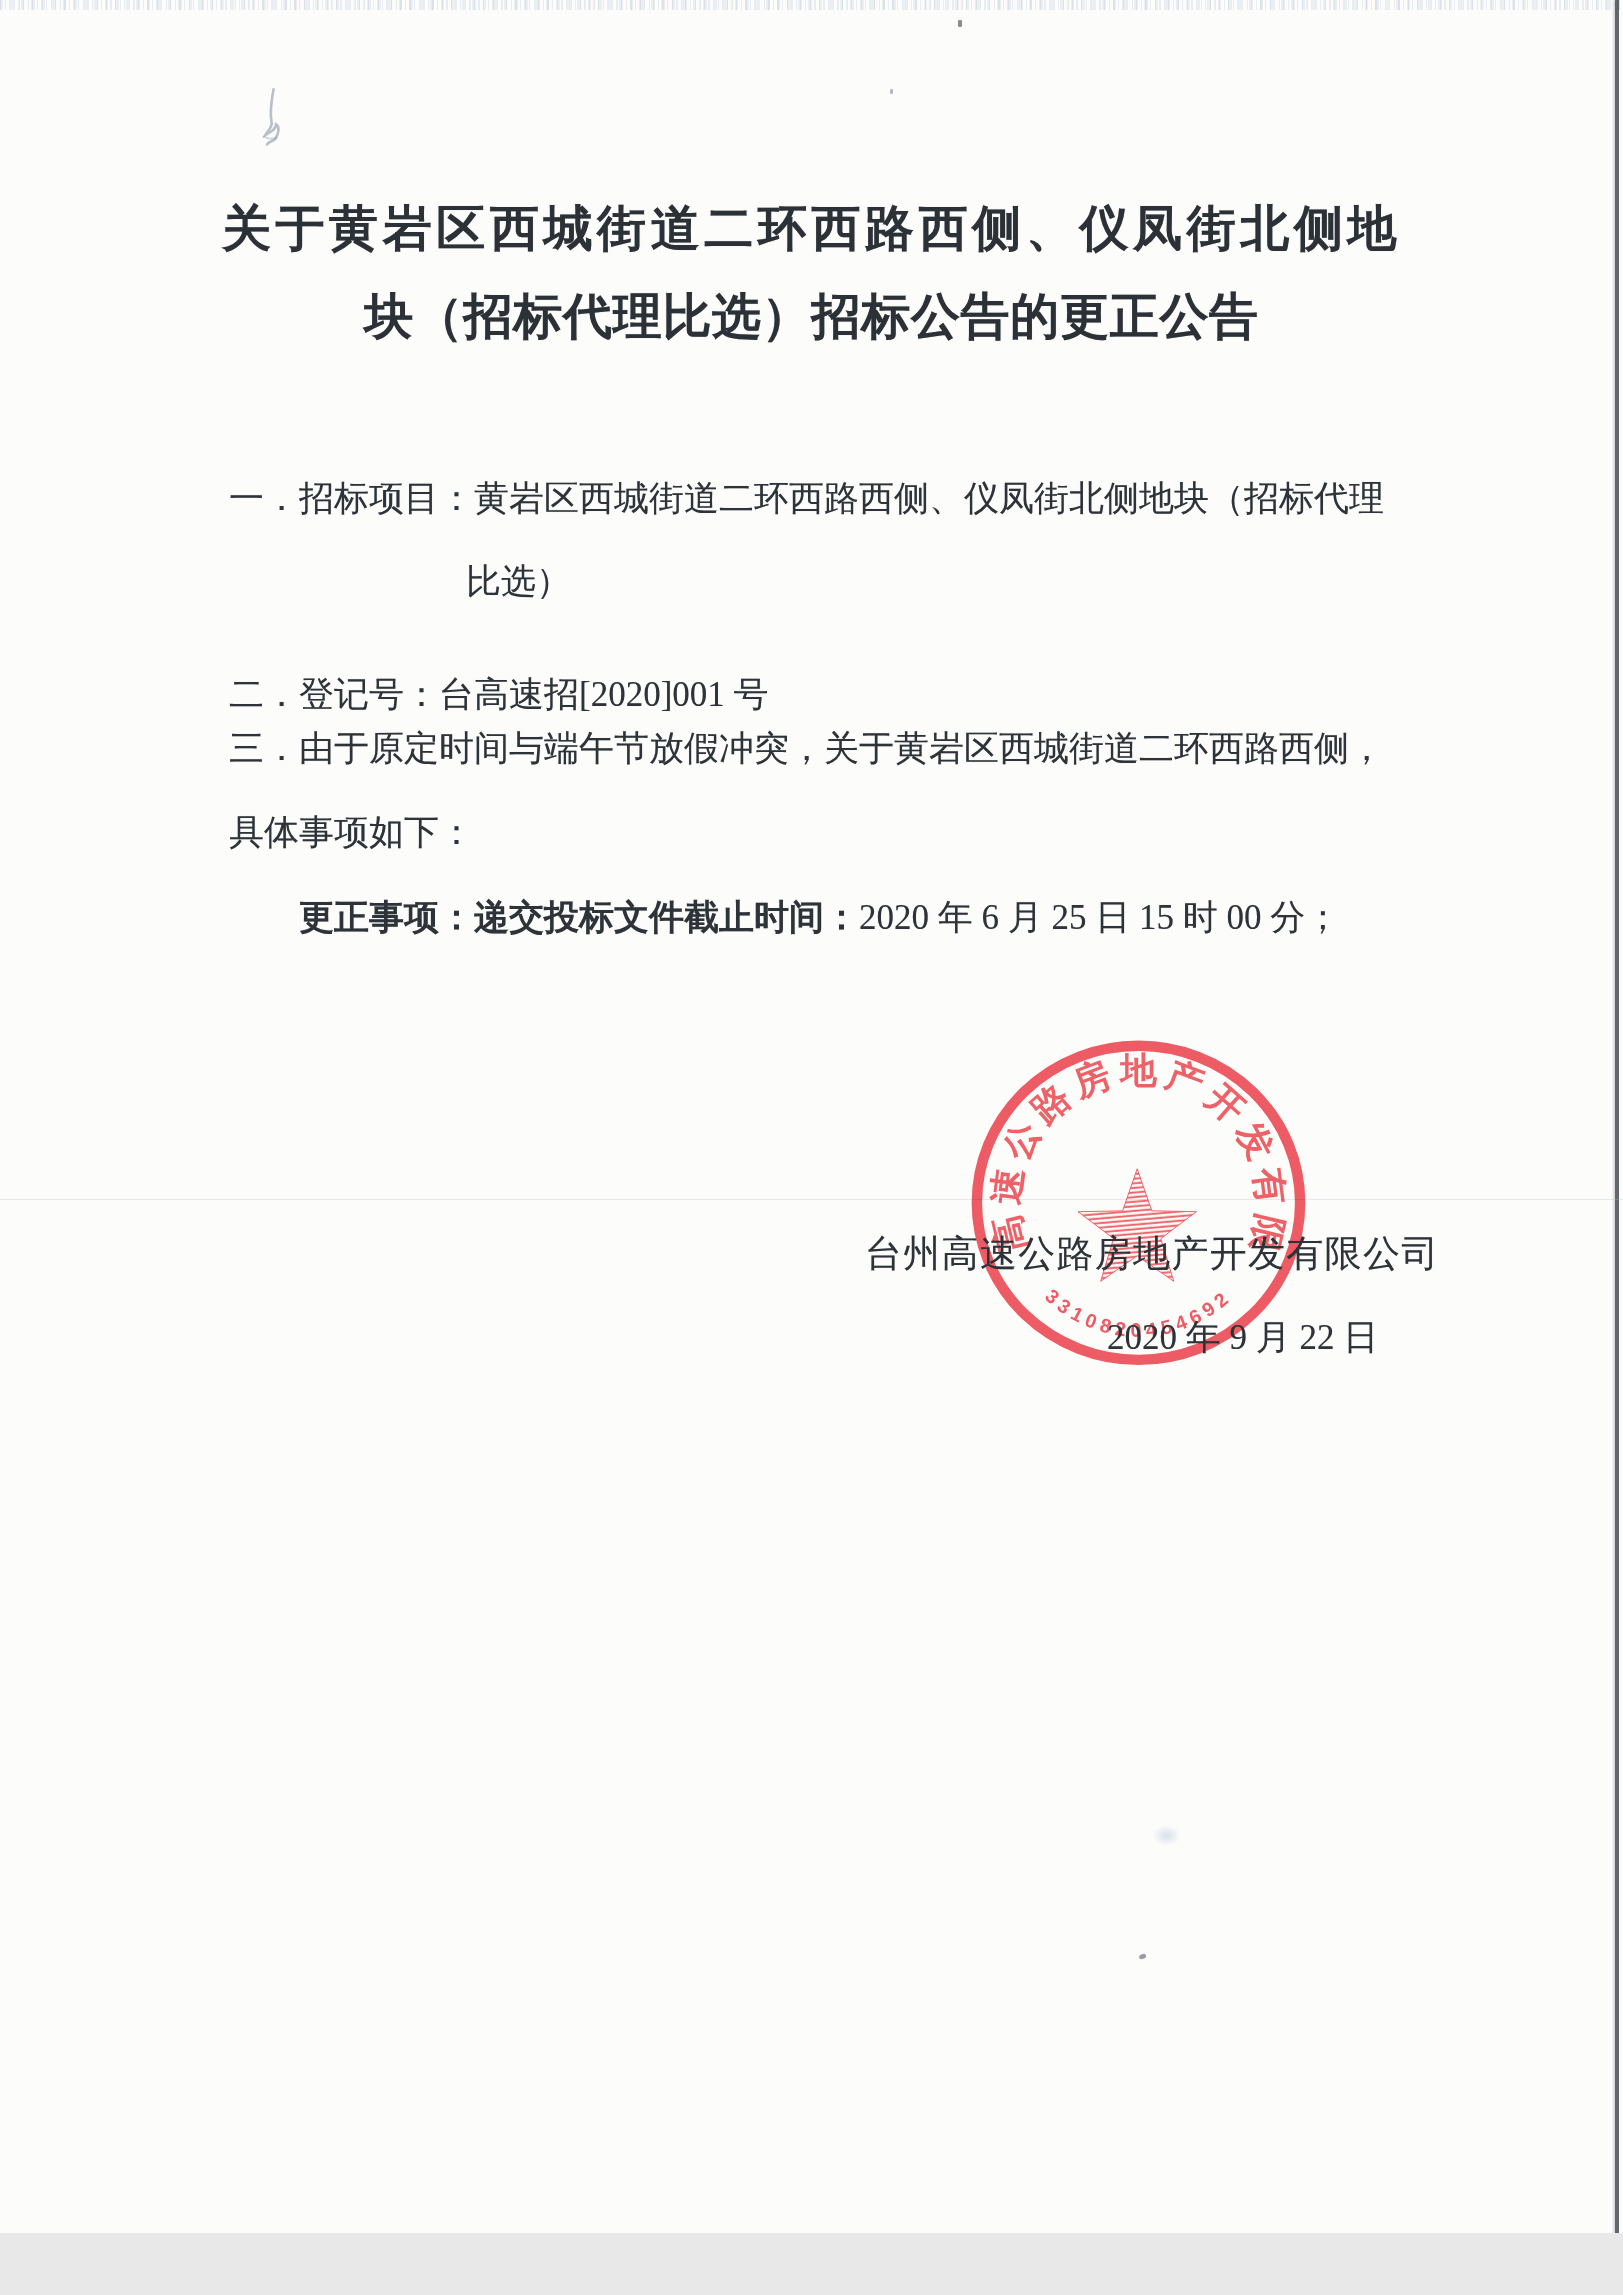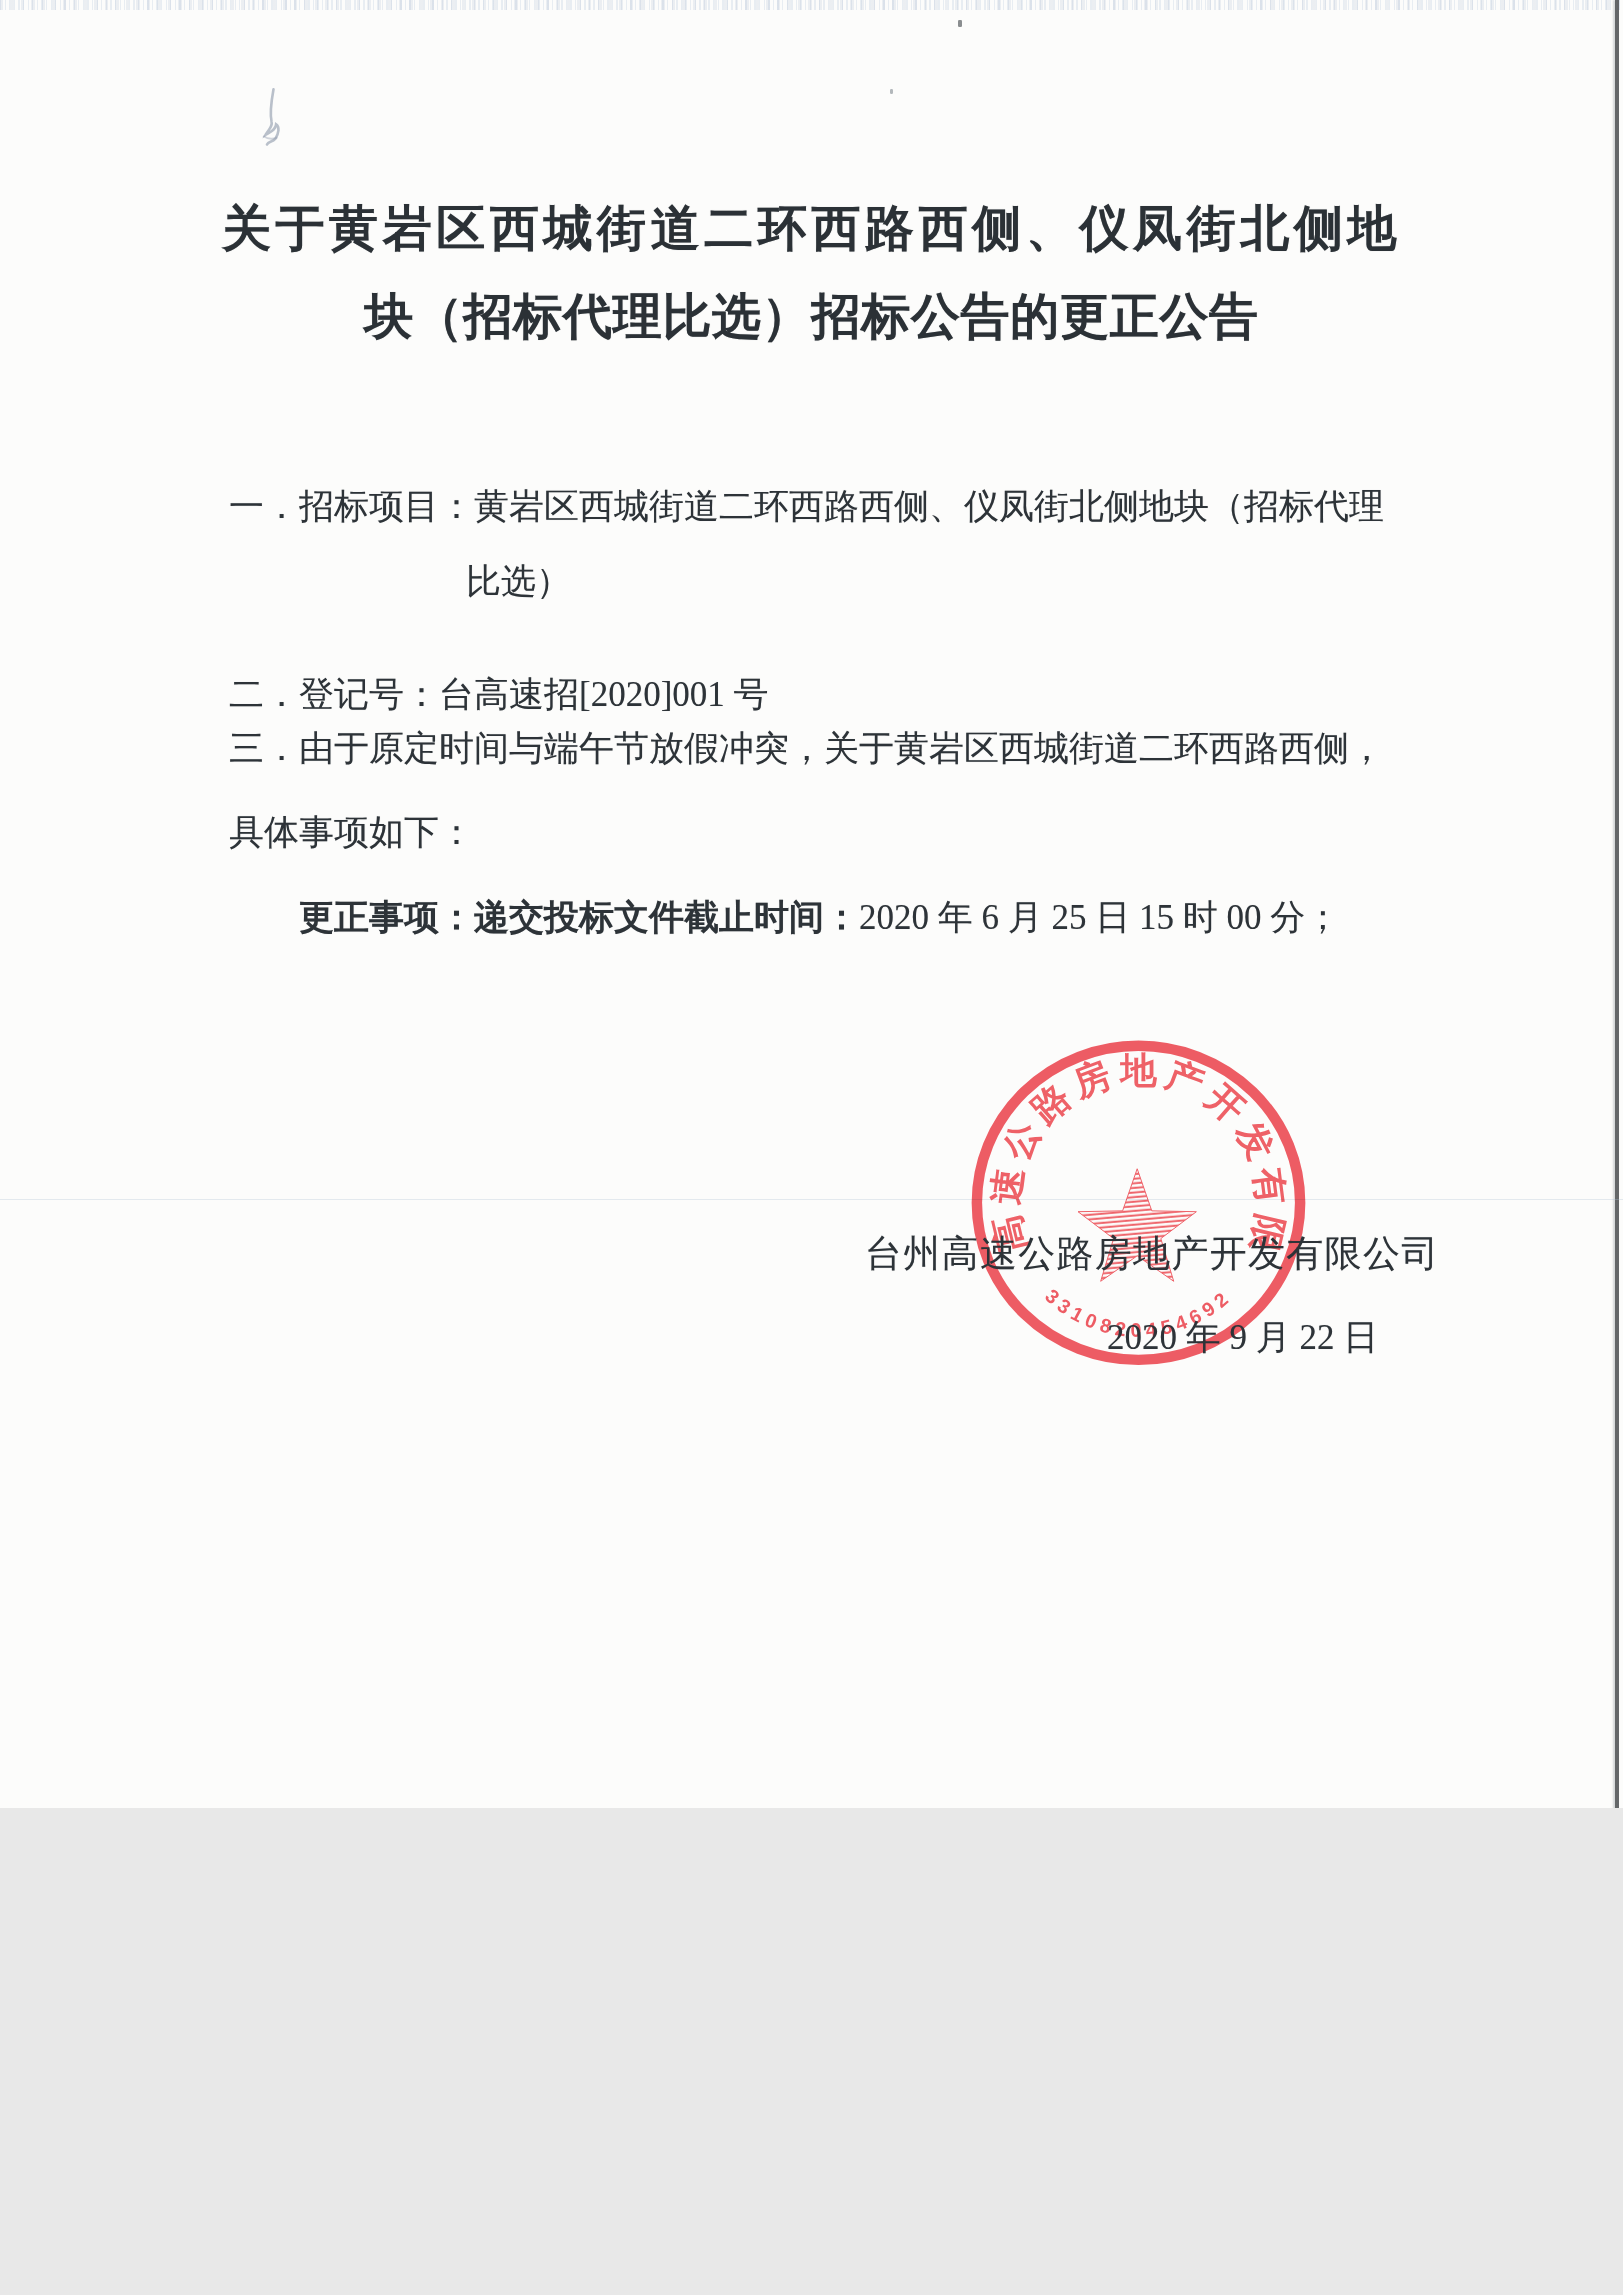--- a/index.html
+++ b/index.html
@@ -1,32 +1,32 @@
 <!DOCTYPE html>
 <html style="font-size:10.5px"><head>
 <meta charset="utf-8">
 <style>
   html,body{margin:0;padding:0;background:#e8e8e8;}
   .page{
-    position:relative;width:1623px;height:1808px;overflow:hidden;
+    position:relative;width:1623px;height:2233px;overflow:hidden;
     background:#fcfcfb;
     font-family:"Liberation Serif","DejaVu Serif",serif;
     color:#2d3338;
   }
   .txt{position:absolute;white-space:pre;text-shadow:0 0 0.7px rgba(45,51,56,.32);}
   .title-line{
     left:0;width:1623px;text-align:center;
     font-size:49px;font-weight:700;color:#2b3136;
     text-shadow:0 0 0.7px rgba(43,49,54,.45);
   }
   .t1{top:196px;letter-spacing:4.6px;}
   .t2{top:284px;letter-spacing:0.7px;}
   .doc-number{top:397px;left:974px;font-size:31px;}
   .body-line{font-size:35px;}
-  .l1{top:475px;left:229px;margin-top:8px;}
+  .l1{top:475px;left:229px;}
   .l2{top:558px;left:466px;}
   .l3{top:671px;left:229px;}
   .l4{top:725px;left:229px;}
   .l5{top:809px;left:229px;}
   .c1{top:894px;left:299px;}
   .c2{top:981px;left:299px;}
   .seg-bold{font-weight:700;}
   .company{top:1229px;left:865px;font-size:37px;letter-spacing:1.3px;z-index:3;}
   .date{top:1314px;left:1107px;font-size:35px;z-index:3;}
   .stamp{position:absolute;left:952px;top:1018px;width:373px;height:367px;z-index:2;

